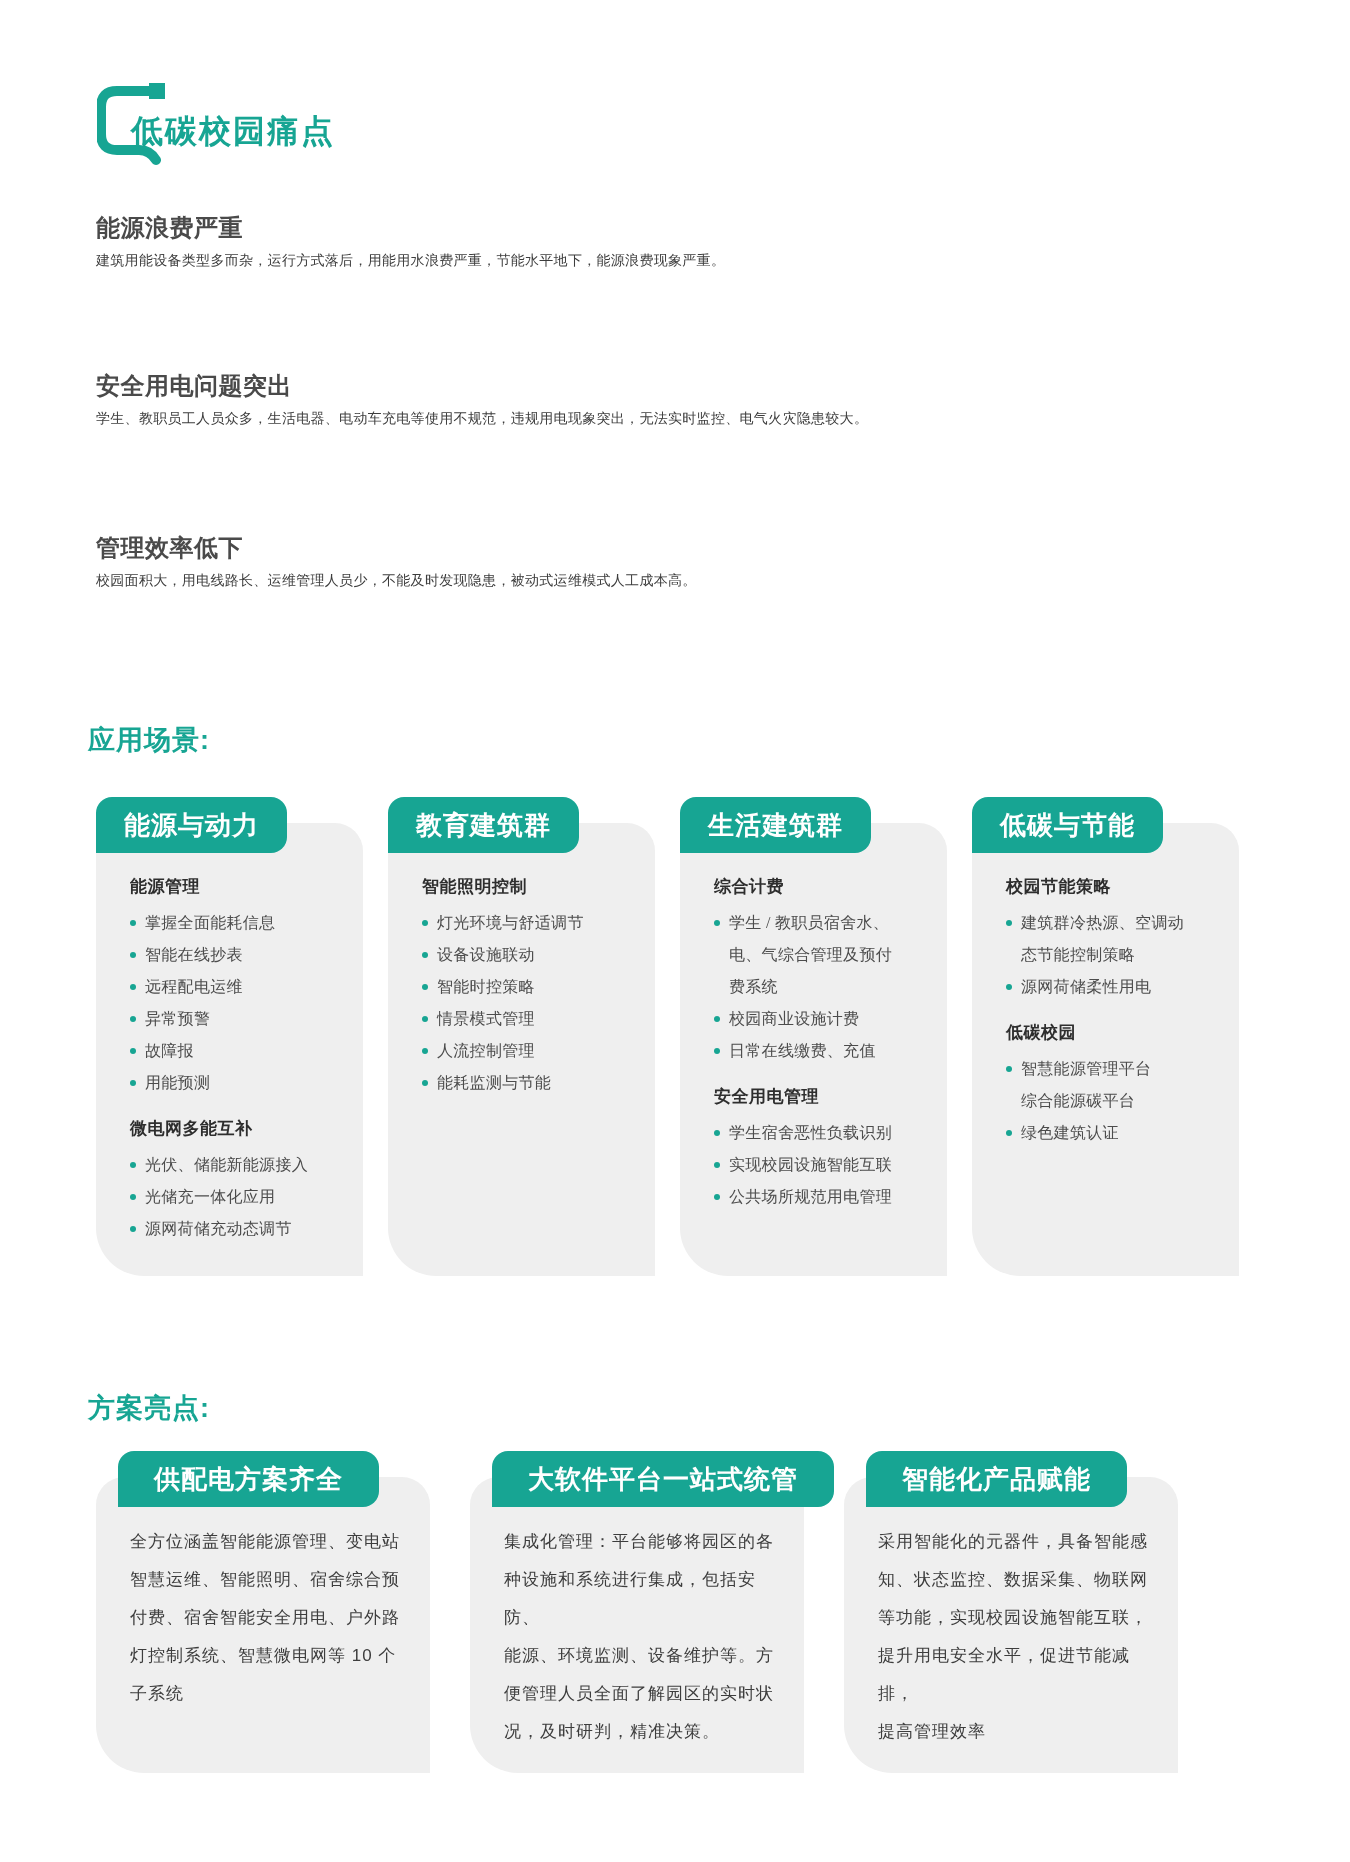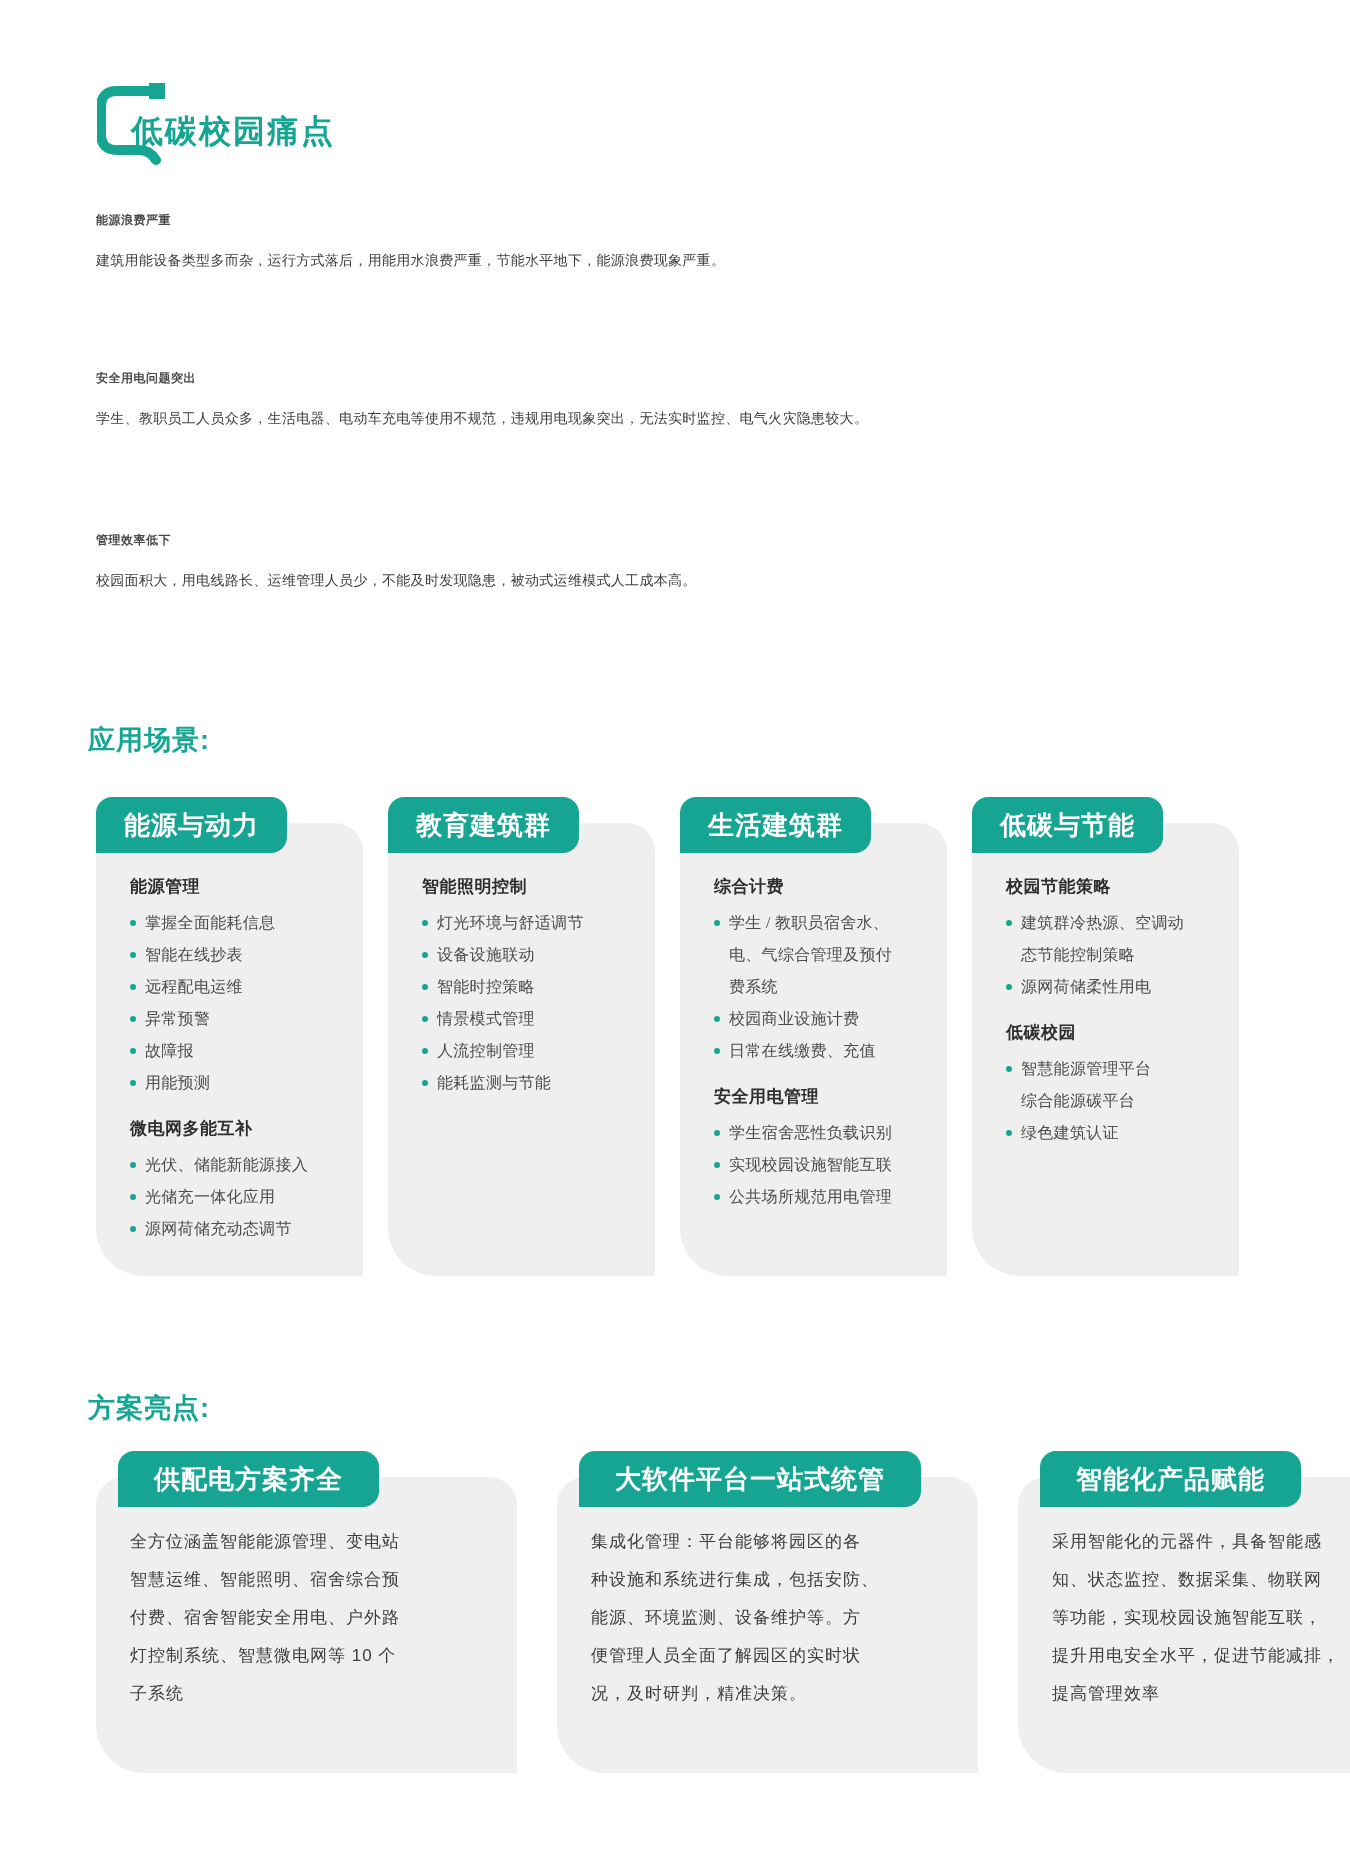--- a/index.html
+++ b/index.html
@@ -12,32 +12,32 @@
   
   .header{position:absolute;left:95px;top:82px;width:600px;height:90px;}
   .hicon{position:absolute;left:2px;top:0;}
   .htitle{
     position:absolute;left:28px;top:20px;margin:8px;
     font-size:32px;font-weight:bold;color:var(--accent);letter-spacing:2px;white-space:nowrap;text-align:right;
   }
   
   .pain{position:absolute;left:96px;top:0;width:1180px;}
   .pain-item{position:absolute;left:0;width:1180px;}
-  .pain-item h2{margin:0;font-size:12px;font-weight:bold;color:#4a4a4a;letter-spacing:.5px;}
+  .pain-item h2{margin:0;font-size:24px;font-weight:bold;color:#4a4a4a;letter-spacing:.5px;}
   .pain-item p{margin:0;position:absolute;top:40px;font-size:14px;color:#3d3d3d;letter-spacing:.3px;white-space:nowrap;}
   
   .sec-label{
     position:absolute;left:88px;margin:0;font-size:27px;font-weight:bold;
     color:var(--accent);letter-spacing:1px;
   }
   
   .sc-row{position:absolute;left:96px;top:797px;display:flex;gap:25px;}
   .hl-row{position:absolute;left:96px;top:1451px;display:flex;gap:40px;}
   .sc-card{width:267px;}
-  .hl-card{width:421px;}
+  .hl-card{width:334px;}
   .tab{
     display:inline-block;position:relative;z-index:2;
     background:var(--accent);color:#ffffff;font-weight:bold;font-size:26px;
     letter-spacing:1px;line-height:28px;padding:14px 28px;
     border-radius:16px 16px 16px 0;white-space:nowrap;
   }
   .hl-card .tab{margin-left:22px;padding:14px 36px;}
   .sc-body{
     position:relative;z-index:1;margin-top:-30px;height:453px;box-sizing:border-box;
     background:var(--card-bg);border-radius:28px 28px 0 48px;

